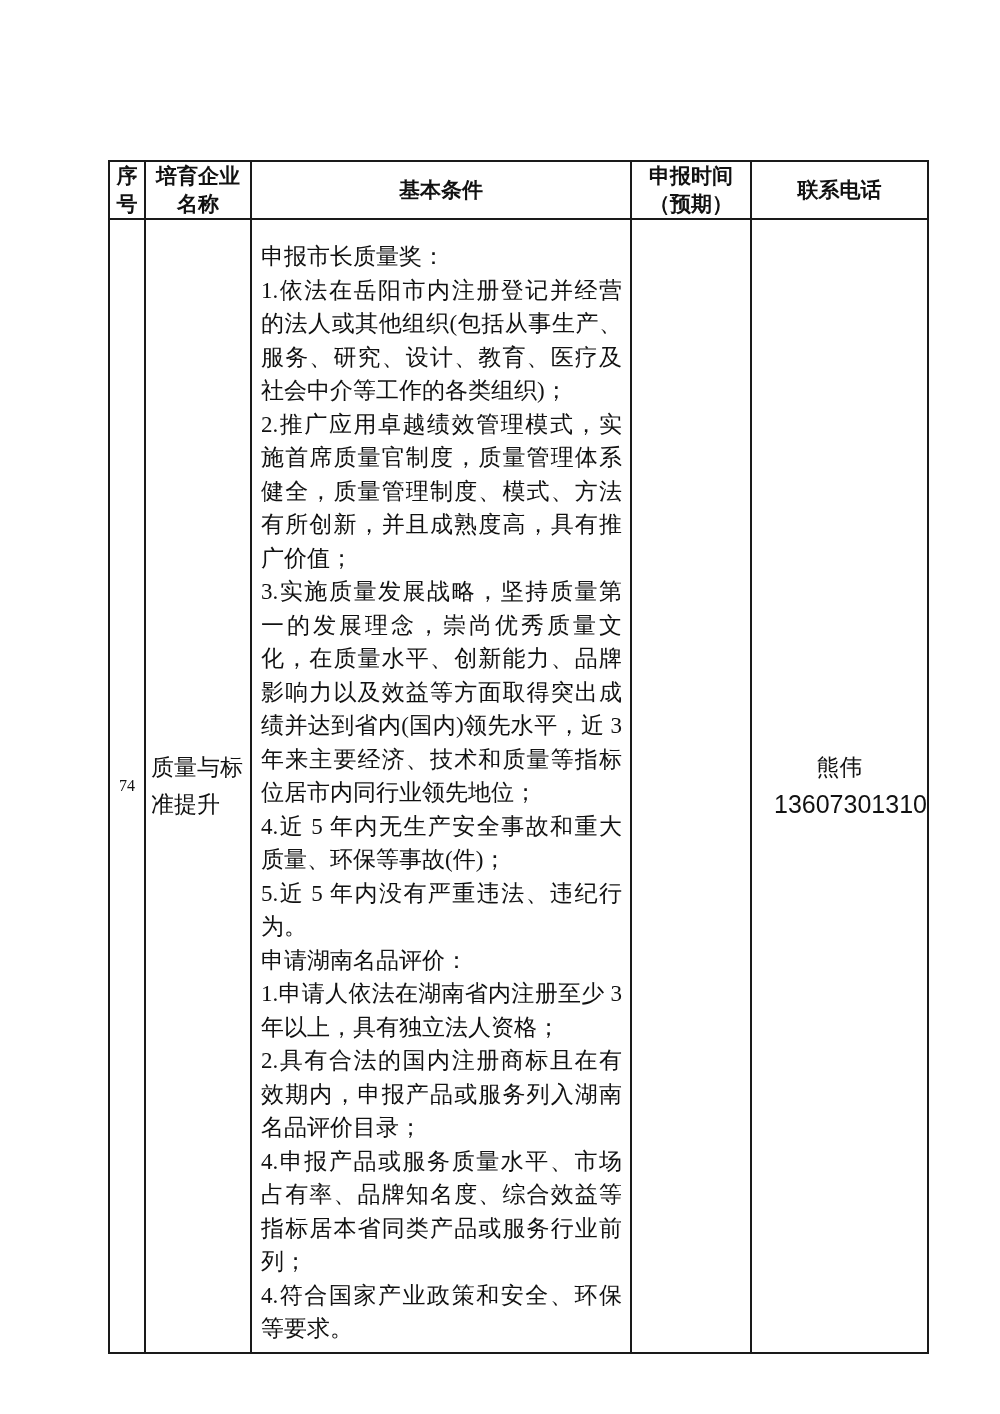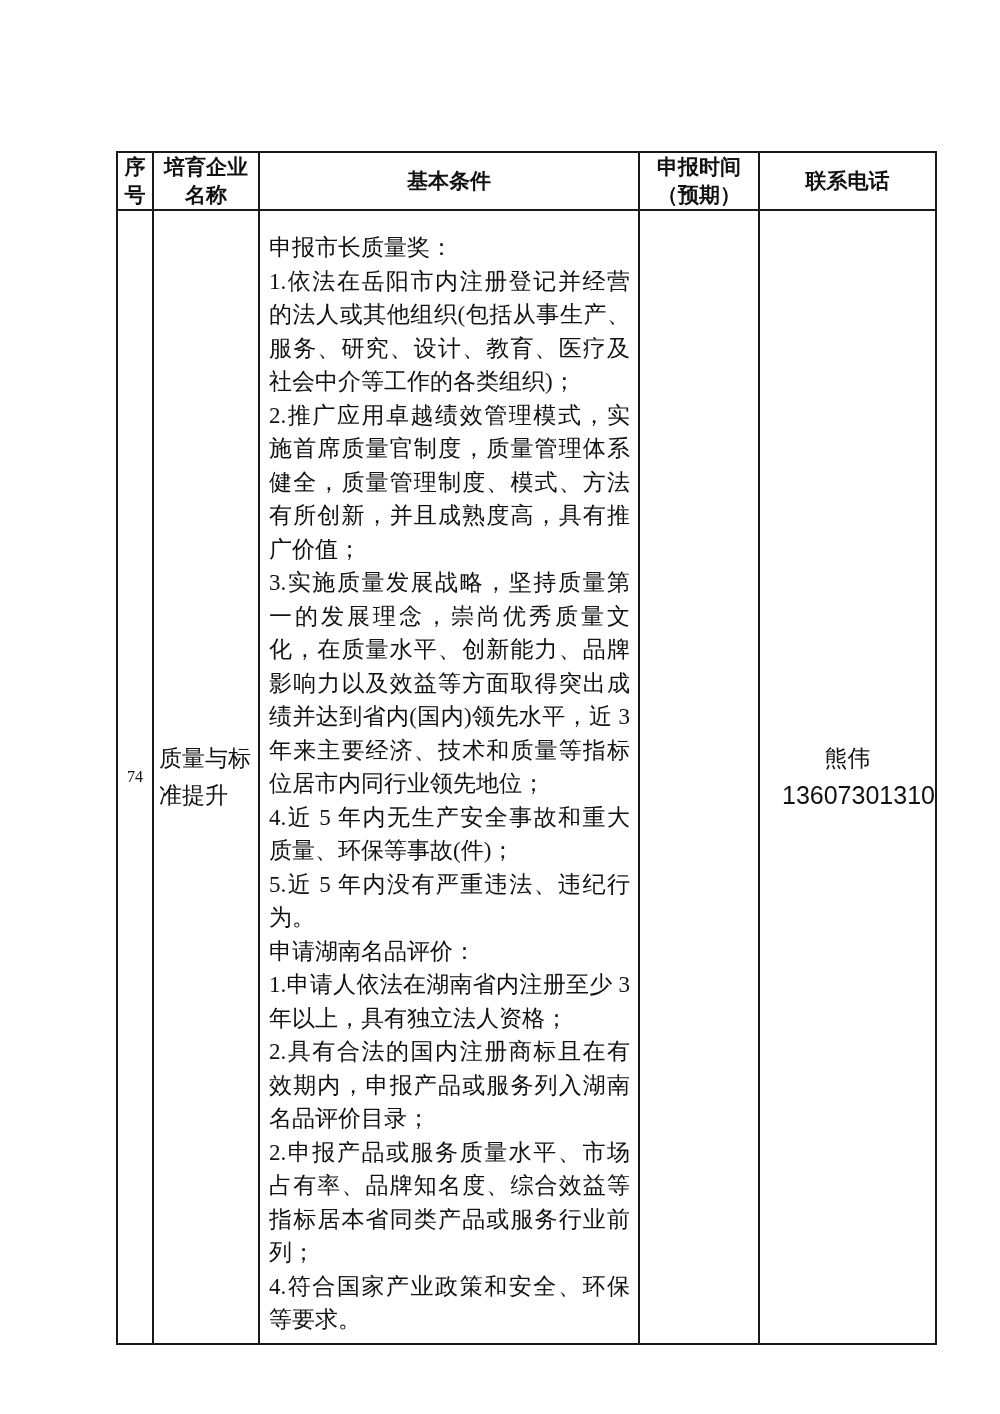--- a/index.html
+++ b/index.html
@@ -12,24 +12,23 @@
     width: 1000px;
     height: 1414px;
     background: #ffffff;
     color: #111111;
     font-family: "Liberation Serif", serif;
     overflow: hidden;
   }
   table.doc-table {
     position: absolute;
     left: 108px;
-    top: 151px;
+    top: 160px;
     border-collapse: collapse;
     table-layout: fixed;
-    margin-left: 8px;
   }
   .doc-table th,
   .doc-table td {
     border: 2px solid #1a1a1a;
     padding: 0;
   }
   .doc-table th {
     font-family: "Liberation Sans", sans-serif;
     font-weight: bold;
     font-size: 21px;
@@ -128,21 +127,21 @@
           <div class="conditions">
               <p class="para">申报市长质量奖：</p>
               <p class="para">1.依法在岳阳市内注册登记并经营的法人或其他组织(包括从事生产、服务、研究、设计、教育、医疗及社会中介等工作的各类组织)；</p>
               <p class="para">2.推广应用卓越绩效管理模式，实施首席质量官制度，质量管理体系健全，质量管理制度、模式、方法有所创新，并且成熟度高，具有推广价值；</p>
               <p class="para">3.实施质量发展战略，坚持质量第一的发展理念，崇尚优秀质量文化，在质量水平、创新能力、品牌影响力以及效益等方面取得突出成绩并达到省内(国内)领先水平，近 3 年来主要经济、技术和质量等指标位居市内同行业领先地位；</p>
               <p class="para">4.近 5 年内无生产安全事故和重大质量、环保等事故(件)；</p>
               <p class="para">5.近 5 年内没有严重违法、违纪行为。</p>
               <p class="para">申请湖南名品评价：</p>
               <p class="para">1.申请人依法在湖南省内注册至少 3 年以上，具有独立法人资格；</p>
               <p class="para">2.具有合法的国内注册商标且在有效期内，申报产品或服务列入湖南名品评价目录；</p>
-              <p class="para">2.申报产品或服务质量水平、市场占有率、品牌知名度、综合效益等指标居本省同类产品或服务行业前列；</p>
+              <p class="para">4.申报产品或服务质量水平、市场占有率、品牌知名度、综合效益等指标居本省同类产品或服务行业前列；</p>
               <p class="para">4.符合国家产业政策和安全、环保等要求。</p>
             </div>
         </td>
         <td class="time-cell"></td>
         <td class="contact-cell">
           <div class="contact-name">熊伟</div>
           <div class="contact-phone">13607301310</div>
         </td>
       </tr>
     </tbody>

